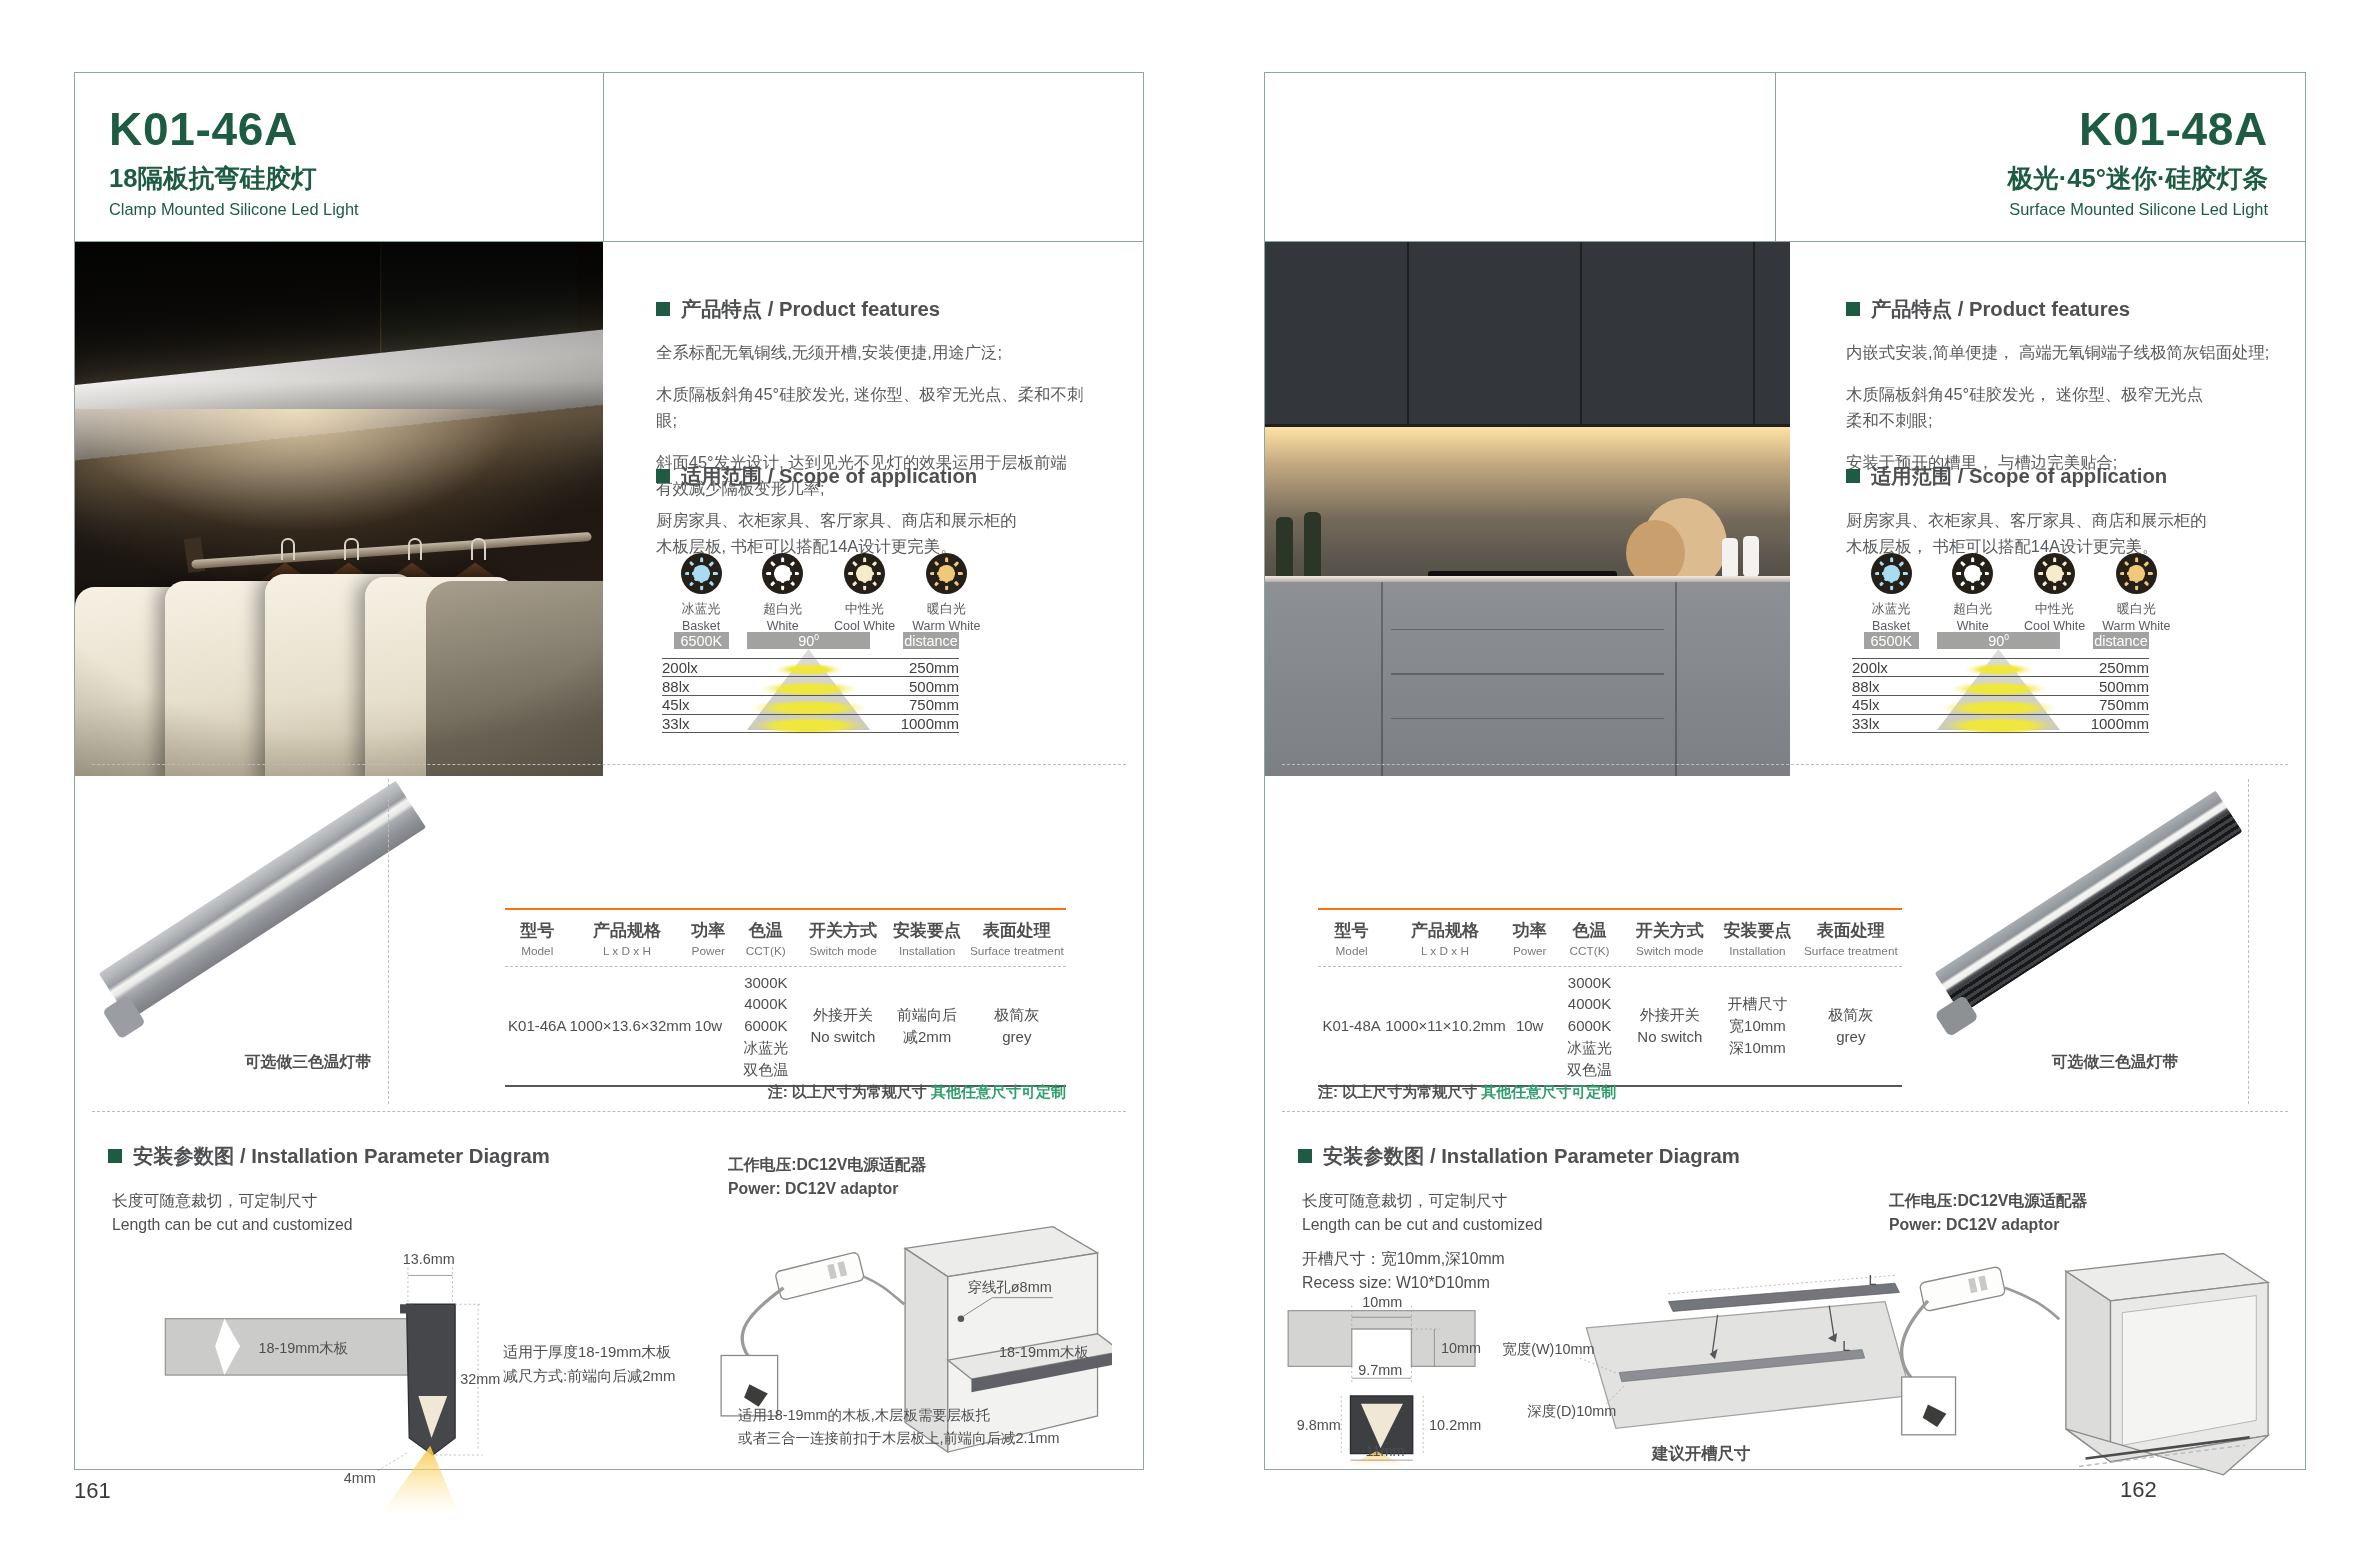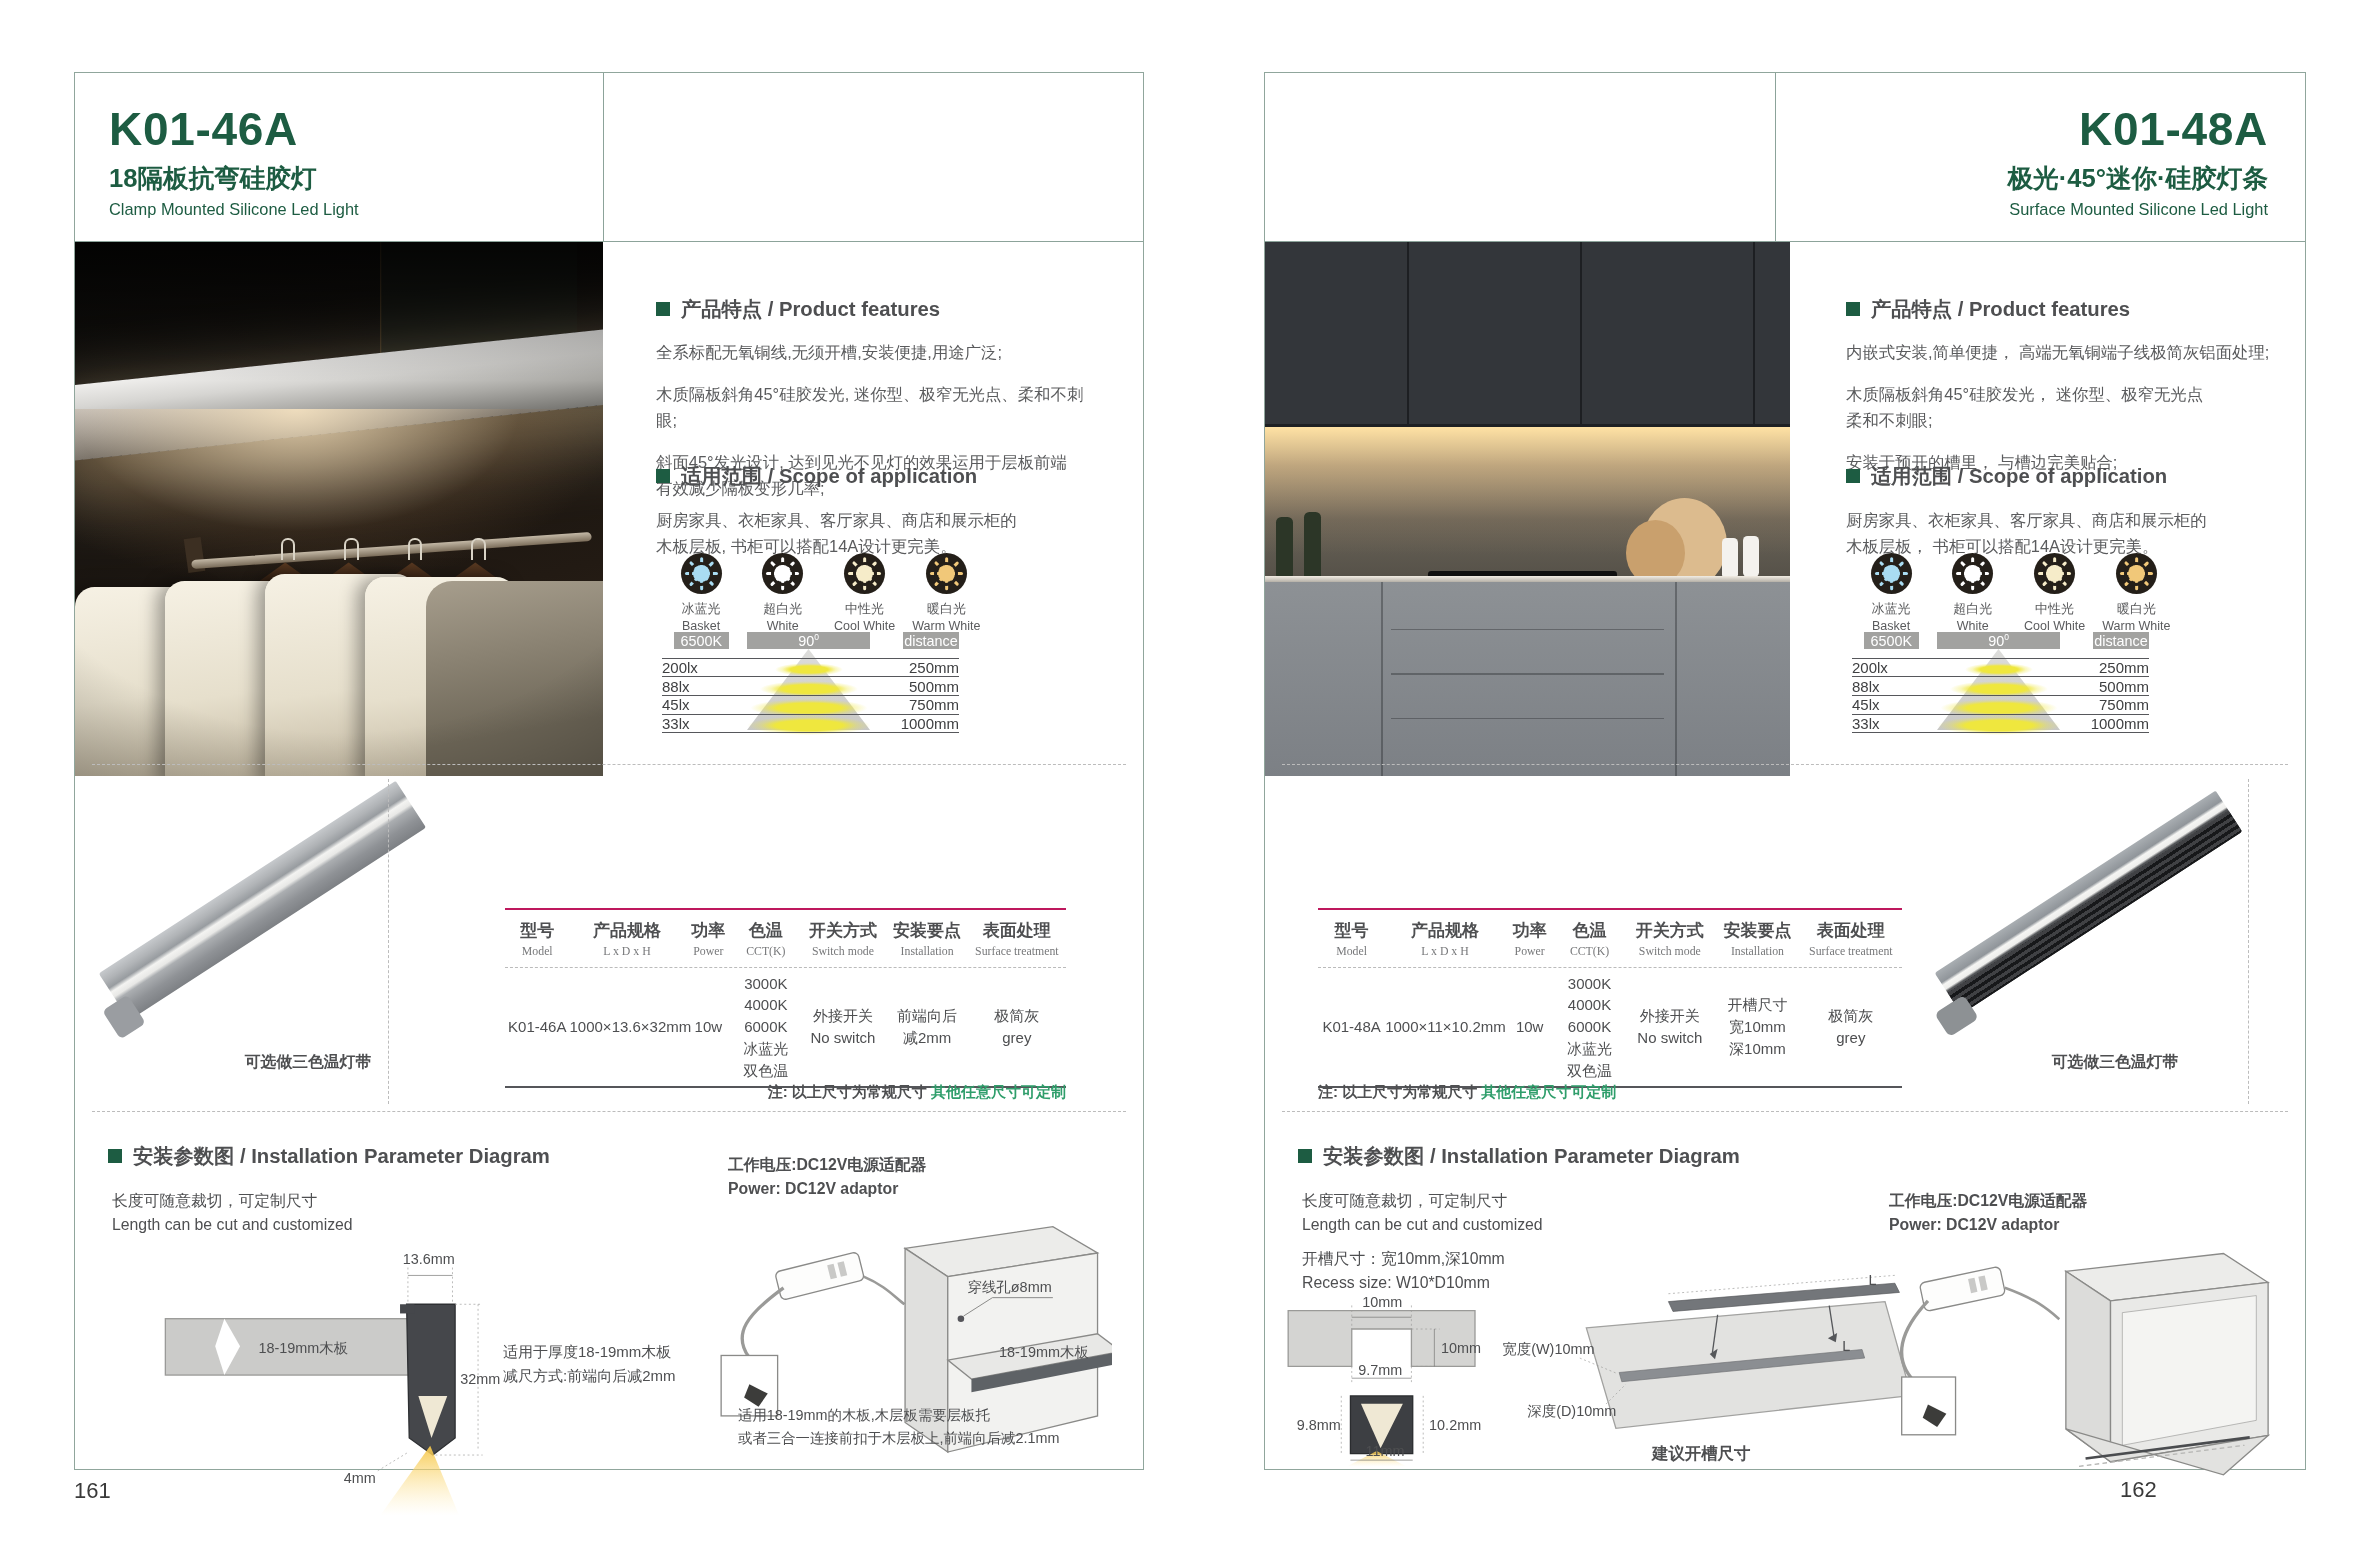--- a/index.html
+++ b/index.html
@@ -115,21 +115,21 @@
      background:linear-gradient(180deg,#c6c9cc 0%,#b0b3b6 18%,#989ca0 32%,#f3f3f1 40%,#e8e8e6 50%,#abaeb1 57%,#8f9296 78%,#7d8084 100%);}
   .cap-a{position:absolute;left:-5.3px;top:172px;width:30px;height:34px;background:#9a9da1;border-radius:5.3px;transform:rotate(-33deg);}
   .bar-b{left:19.7px;top:148px;width:335px;height:49px;transform:rotate(-33deg);
      background:linear-gradient(180deg,#a9aeb2 0%,#90959a 24%,#f5f5f3 30%,#eeeeec 40%,#55575a 45%,#2c2d2f 60%,#1f2022 100%);}
   .ribs{position:absolute;left:0;right:0;top:48%;bottom:0;
      background:repeating-linear-gradient(180deg,#404144 0 3.3px,#17181a 3.3px 6.6px);border-radius:0 0 2.6px 2.6px;}
   .cap-b{position:absolute;left:10.5px;top:181px;width:35px;height:27.6px;background:#8d9194;border-radius:5.9px;transform:rotate(-33deg);}
 
   
   .spec{position:absolute;top:835px;}
-  .spec-head{display:flex;border-top:2px solid #be185d;padding:9.2px 0 7.9px;font-family:Liberation Serif, serif;}
+  .spec-head{display:flex;border-top:2px solid #f97316;padding:9.2px 0 7.9px;}
   .spec-col{text-align:center;}
   .c0{width:11.5%;} .c1{width:20.5%;} .c2{width:8.5%;} .c3{width:12%;} .c4{width:15.5%;} .c5{width:14.5%;} .c6{width:17.5%;}
   .sh-cn{font-size:17px;font-weight:700;color:#4e4f51;}
   .sh-en{font-size:11.8px;color:#77787a;margin-top:2px;}
   .spec-cells{display:flex;align-items:center;border-top:1.3px dashed #bbbbbb;border-bottom:2px solid #55565a;min-height:118px;}
   .spec-cell{font-size:15px;color:#4e4f51;line-height:1.45;white-space:pre-line;text-align:center;}
   .noteline{position:absolute;top:1010px;font-size:15px;font-weight:700;}
   .noteline .npfx{color:#4e4f51;} .noteline .nhl{color:#2f9e6b;}
 
   

